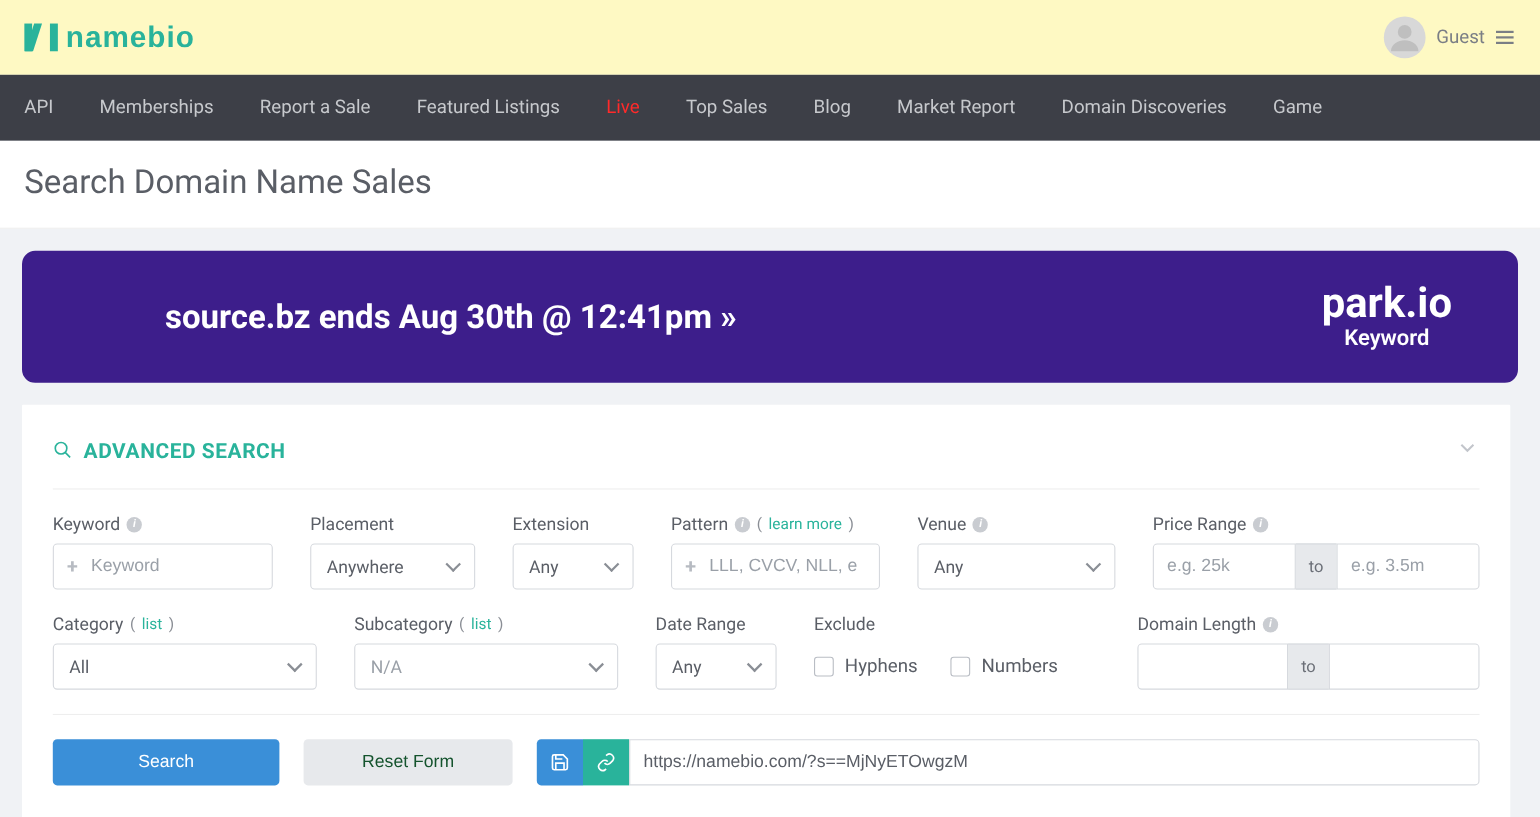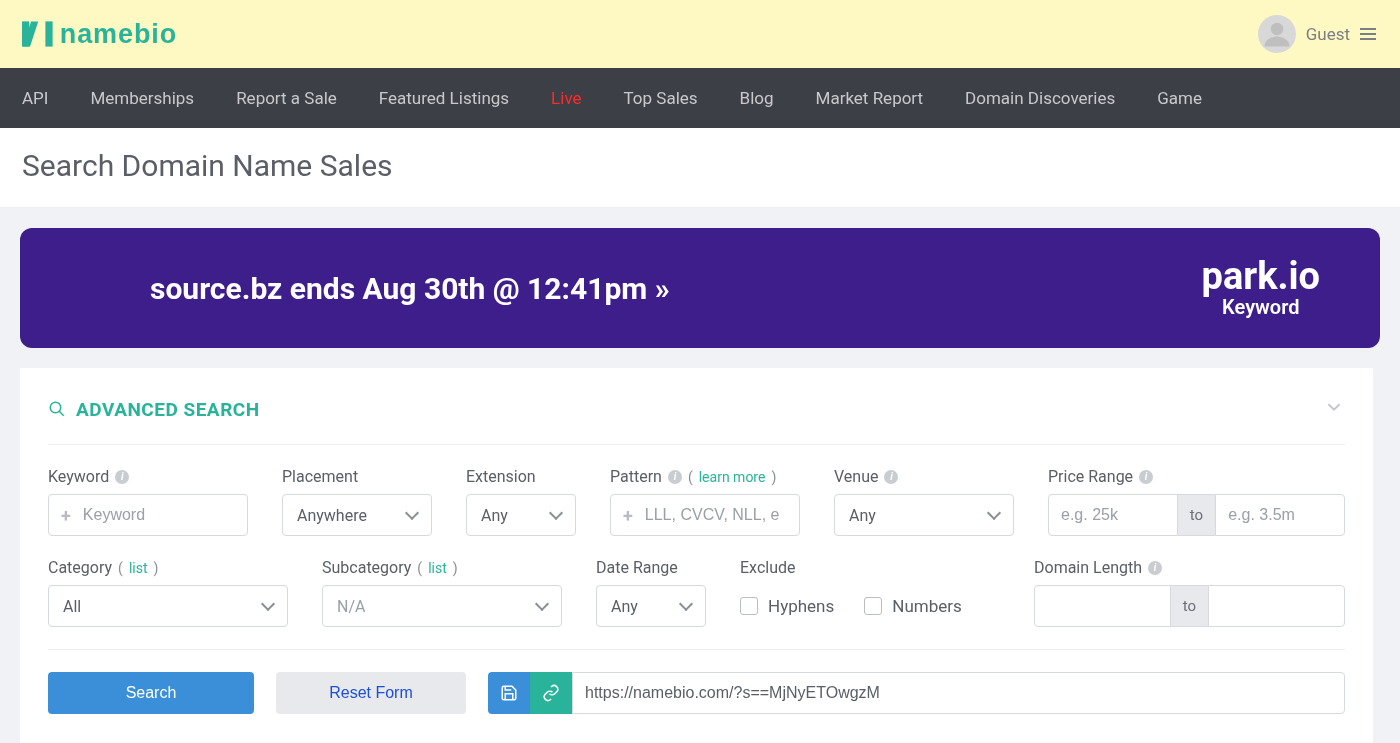--- a/index.html
+++ b/index.html
@@ -65,21 +65,21 @@
 
   .checks { display:flex; gap:30px; align-items:center; height:42px;}
   .chk { display:flex; align-items:center; gap:10px; font-size:17px; color:#5a5e66; cursor:pointer;}
   .chk .box { width:18px; height:18px; border:1px solid #b9bdc4; border-radius:3px; background:#fff;}
 
   .panel hr { border:none; border-top:1px solid #eee; margin: 10px 0 22px 0;}
 
   .actions { display:flex; align-items:center; gap:22px; }
   .btn { height:42px; border-radius:4px; display:flex; align-items:center; justify-content:center; font-size:16px; cursor:pointer; border:none;}
   .btn-search { background:#3a8fd8; color:#fff; width:206px; }
-  .btn-reset  { background:#e7e9ec; color:#1d4ed8; width:190px; }
+  .btn-reset  { background:#e7e9ec; color:#14532d; width:190px; }
   .link-group { display:flex; }
   .icon-btn { width:42px; height:42px; display:flex; align-items:center; justify-content:center; color:#fff; cursor:pointer;}
   .icon-btn.save { background:#3a8fd8; border-top-left-radius:4px; border-bottom-left-radius:4px;}
   .icon-btn.copy { background:#29b39b; }
   .url-box { flex:1; }
   .url-box .ctrl { border-top-left-radius:0; border-bottom-left-radius:0;justify-content:center; }
   .url-box input { color:#5a5e66; }
 
   svg.ico { width:18px; height:18px; stroke:#fff; fill:none; stroke-width:2; }
 </style>

